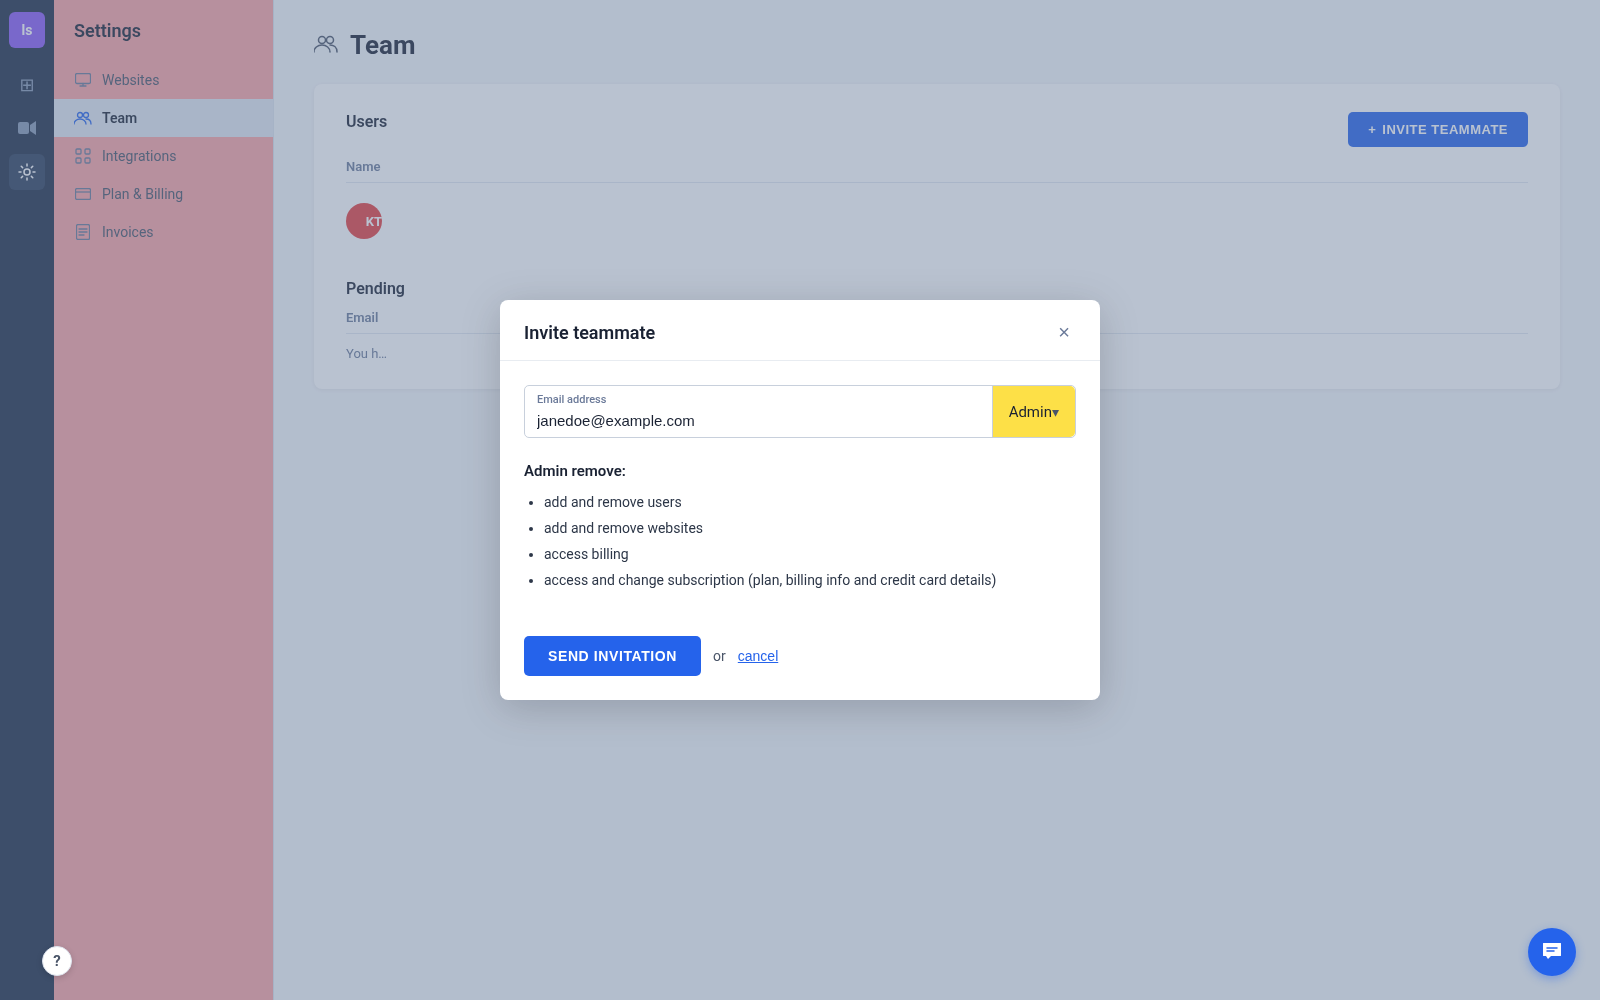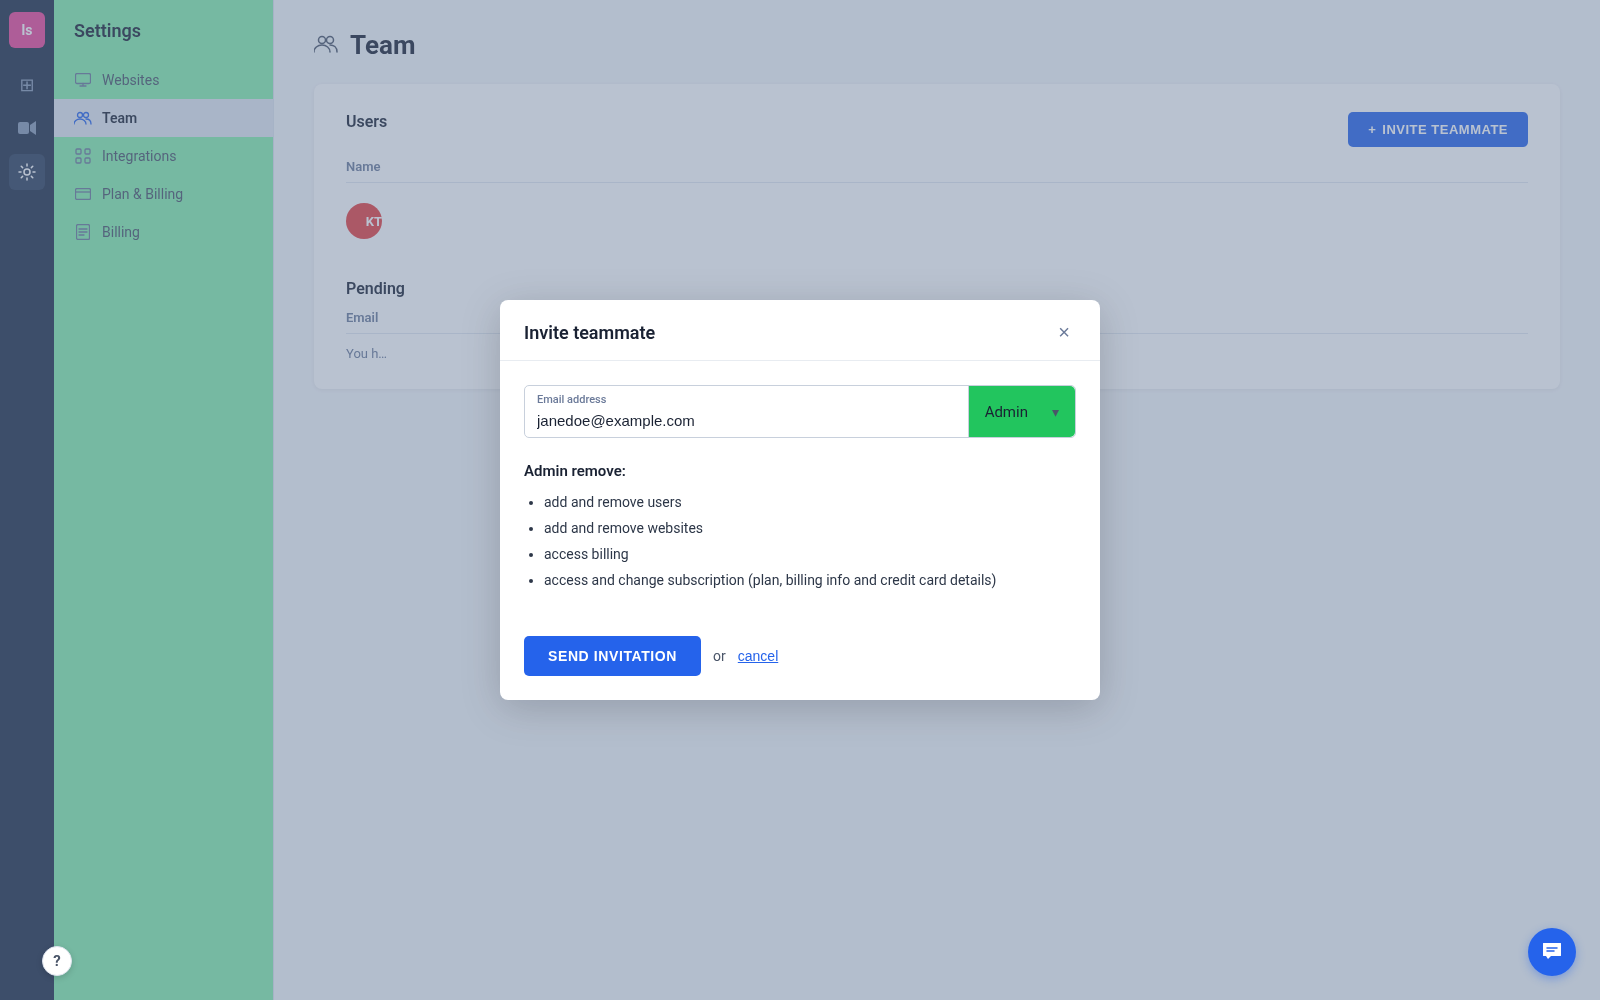--- a/index.html
+++ b/index.html
@@ -11,21 +11,21 @@
       background: #1e2d45;
       display: flex;
       flex-direction: column;
       align-items: center;
       padding-top: 12px;
       gap: 8px;
       flex-shrink: 0;
     }
     .rail-logo {
       width: 36px; height: 36px;
-      background: #ec4899;
+      background: #8b5cf6;
       border-radius: 6px;
       display: flex; align-items: center; justify-content: center;
       color: white; font-weight: 700; font-size: 14px;
       margin-bottom: 10px;
     }
     .rail-icon {
       width: 36px; height: 36px;
       display: flex; align-items: center; justify-content: center;
       color: #8899b5;
       border-radius: 6px;
@@ -37,21 +37,21 @@
       color: #fff;
     }
     .rail-icon-bottom {
       margin-top: auto;
       margin-bottom: 16px;
     }
 
     
     .sidebar {
       width: 220px;
-      background: #86efac;
+      background: #fca5a5;
       border-right: 1px solid #dde3ed;
       flex-shrink: 0;
       padding: 20px 0;
     }
     .sidebar-title {
       font-size: 18px;
       font-weight: 600;
       color: #1a2233;
       padding: 0 20px 20px 20px;
     }
@@ -251,23 +251,23 @@
       font-size: 15px;
       color: #1a2233;
       border-radius: 5px 0 0 5px;
       background: transparent;
     }
 
     .role-select-wrapper {
       display: flex;
       align-items: center;
       padding: 0 16px;
-      gap: 24px;
-      cursor: pointer;
-      background: #22c55e;
+      gap: 0;
+      cursor: pointer;
+      background: #fde047;
       border-radius: 0 5px 5px 0;
     }
     .role-select-text {
       font-size: 15px;
       color: #1a2233;
     }
     .role-chevron {
       color: #4a5568;
       font-size: 14px;
     }
@@ -436,21 +436,21 @@
     <span>Plan &amp; Billing</span>
   </div>
 
   <div class="sidebar-item">
     <div class="sidebar-item-icon">
       <svg width="14" height="16" viewBox="0 0 14 16" fill="none">
         <rect x="0.5" y="0.5" width="13" height="15" rx="1.5" stroke="#6b7a99" stroke-width="1.3"></rect>
         <path d="M3 5h8M3 8h8M3 11h5" stroke="#6b7a99" stroke-width="1.3" stroke-linecap="round"></path>
       </svg>
     </div>
-    <span>Billing</span>
+    <span>Invoices</span>
   </div>
 </div>
 
 <div class="main">
   <div class="settings-panel">
     <div class="page-header">
       <div class="page-header-icon">
         <svg width="24" height="18" viewBox="0 0 24 18" fill="none">
           <circle cx="8" cy="5" r="3.5" stroke="#4a5568" stroke-width="1.5"></circle>
           <circle cx="16" cy="5" r="3.5" stroke="#4a5568" stroke-width="1.5"></circle>

